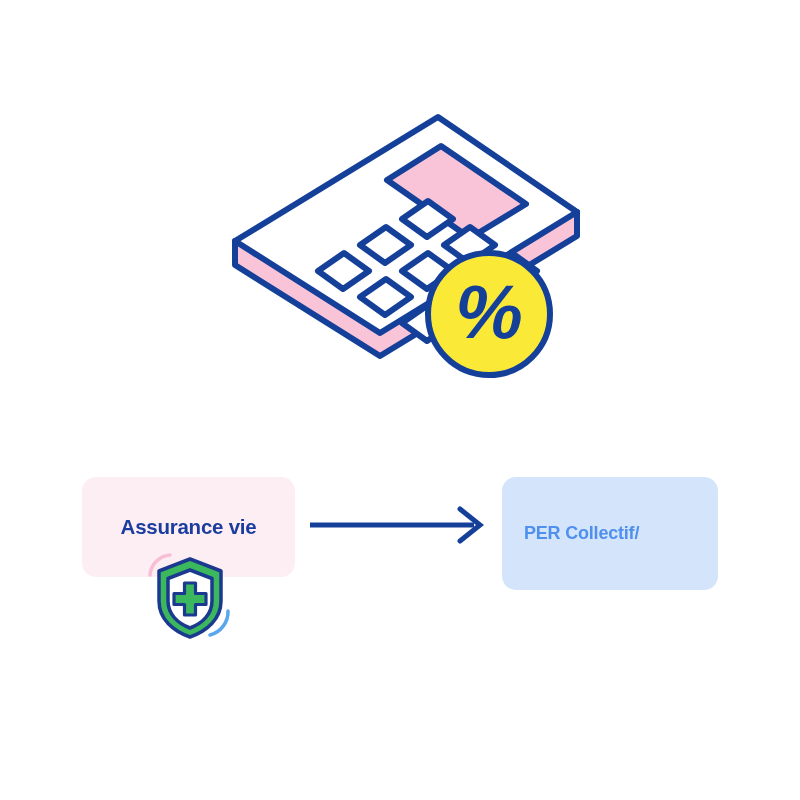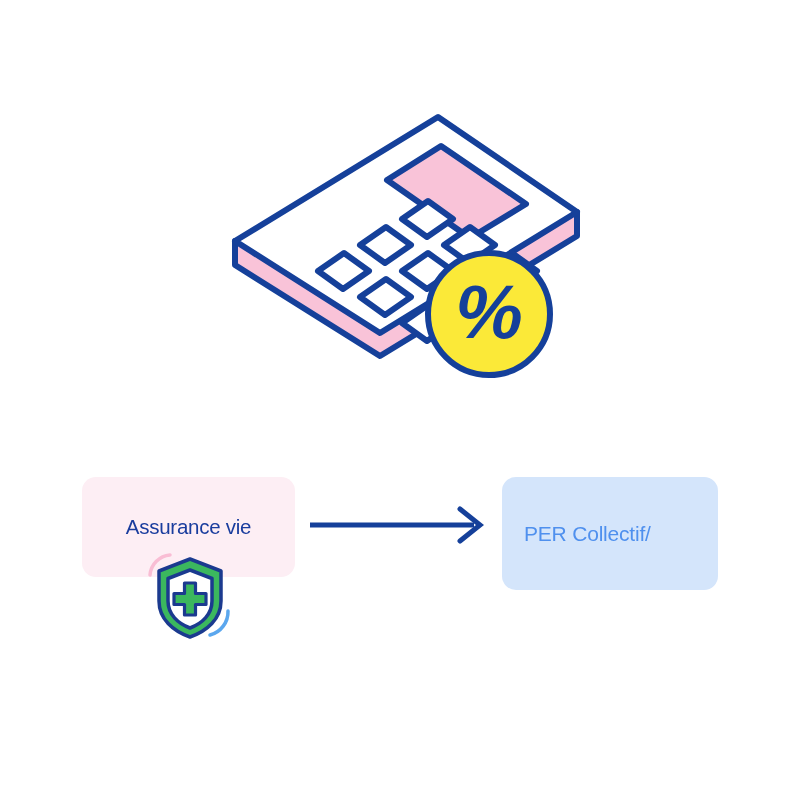--- a/index.html
+++ b/index.html
@@ -55,40 +55,40 @@
     left: 82px;
     top: 477px;
     width: 213px;
     height: 100px;
     background: #fdeef4;
     justify-content: center;
   }
   #box-assurance .flow-label {
     color: #1a3d9e;
     font-size: 20.5px;
-    font-weight: normal;
+    font-weight: bold;
     letter-spacing: -0.25px;
     line-height: 1.25;
     text-align: center;
     white-space: nowrap;
   }
 
   #box-per {
     left: 502px;
     top: 477px;
     width: 216px;
     height: 113px;
     background: #d4e5fb;
     justify-content: flex-start;
     padding-left: 22px;
   }
   #box-per .flow-label {
     color: #4f90ee;
-    font-size: 21px;
-    font-weight: normal;
+    font-size: 18px;
+    font-weight: bold;
     letter-spacing: -0.2px;
     line-height: 1.52;
     text-align: left;
   }
   #box-per .flow-label .line2 { display: block; }
 
   
   #flow-arrow {
     position: absolute;
     left: 308px;

